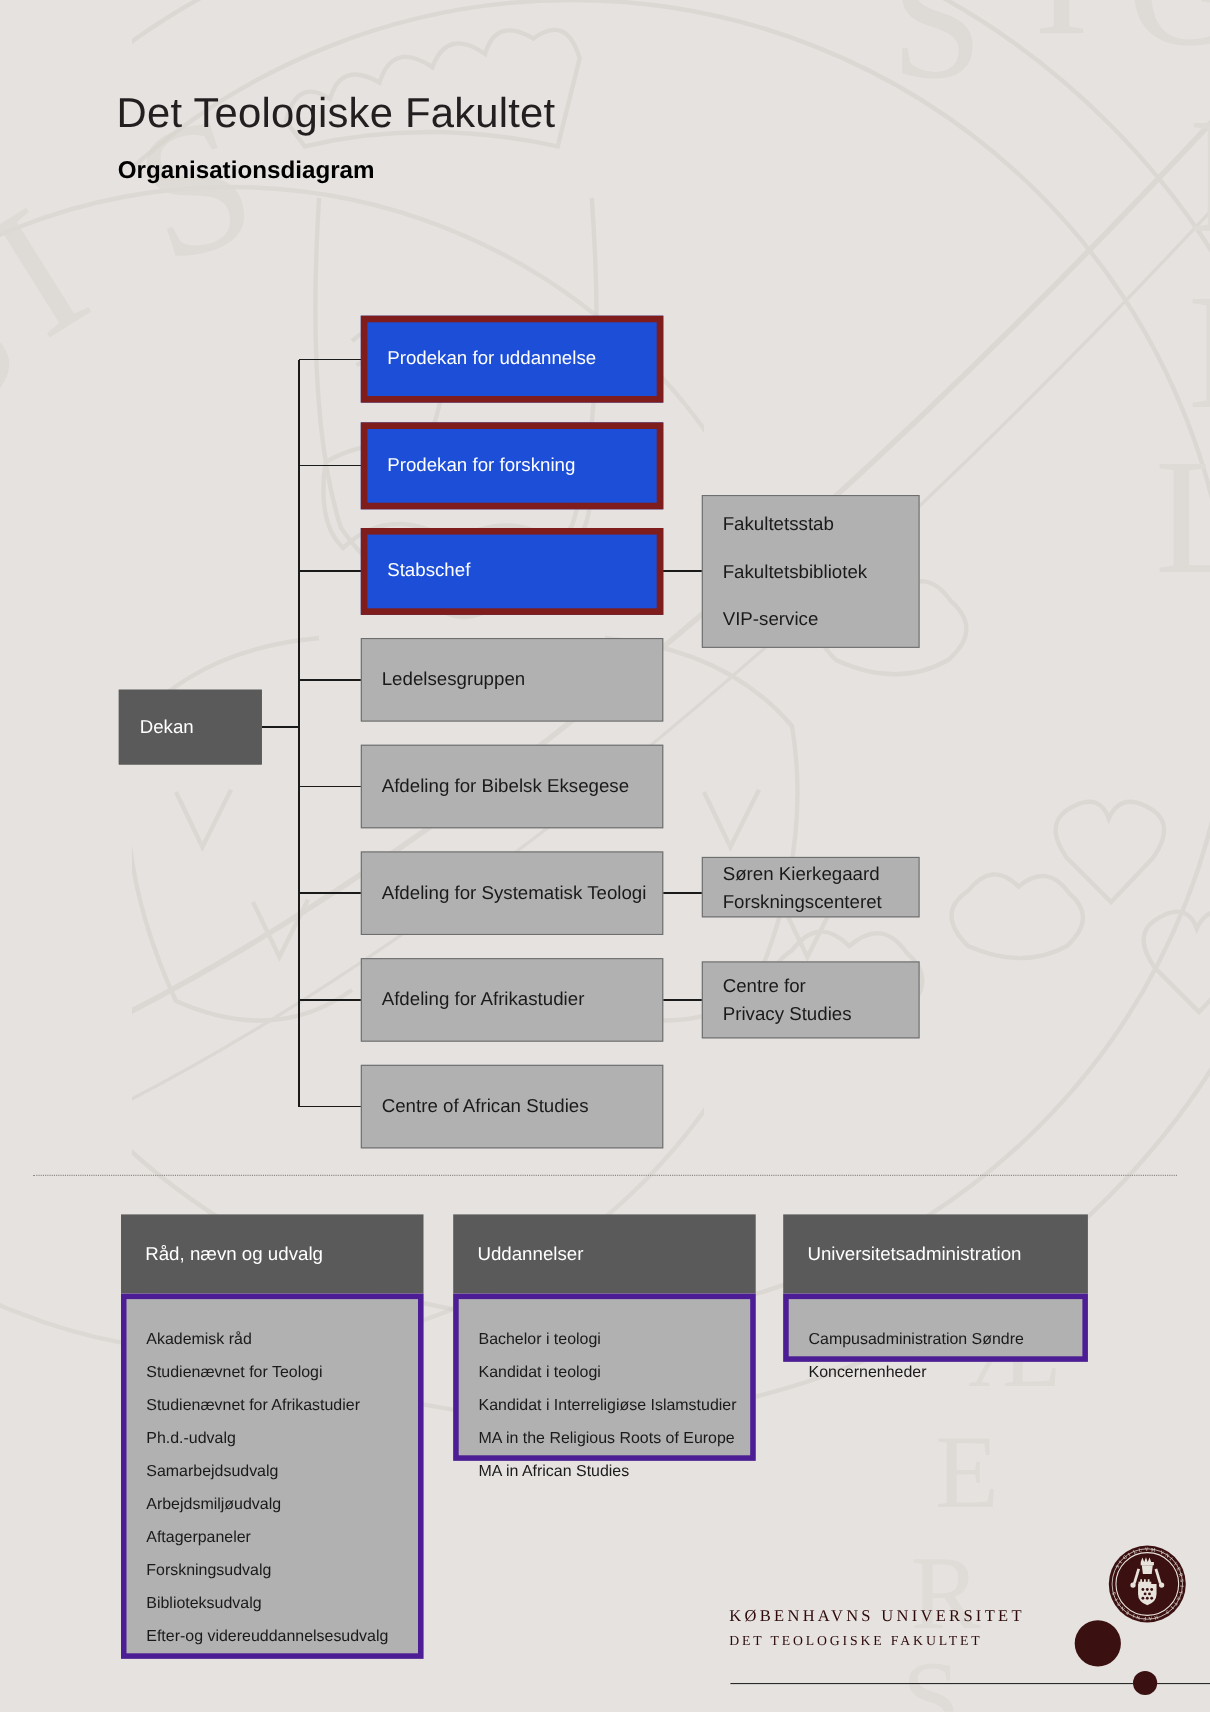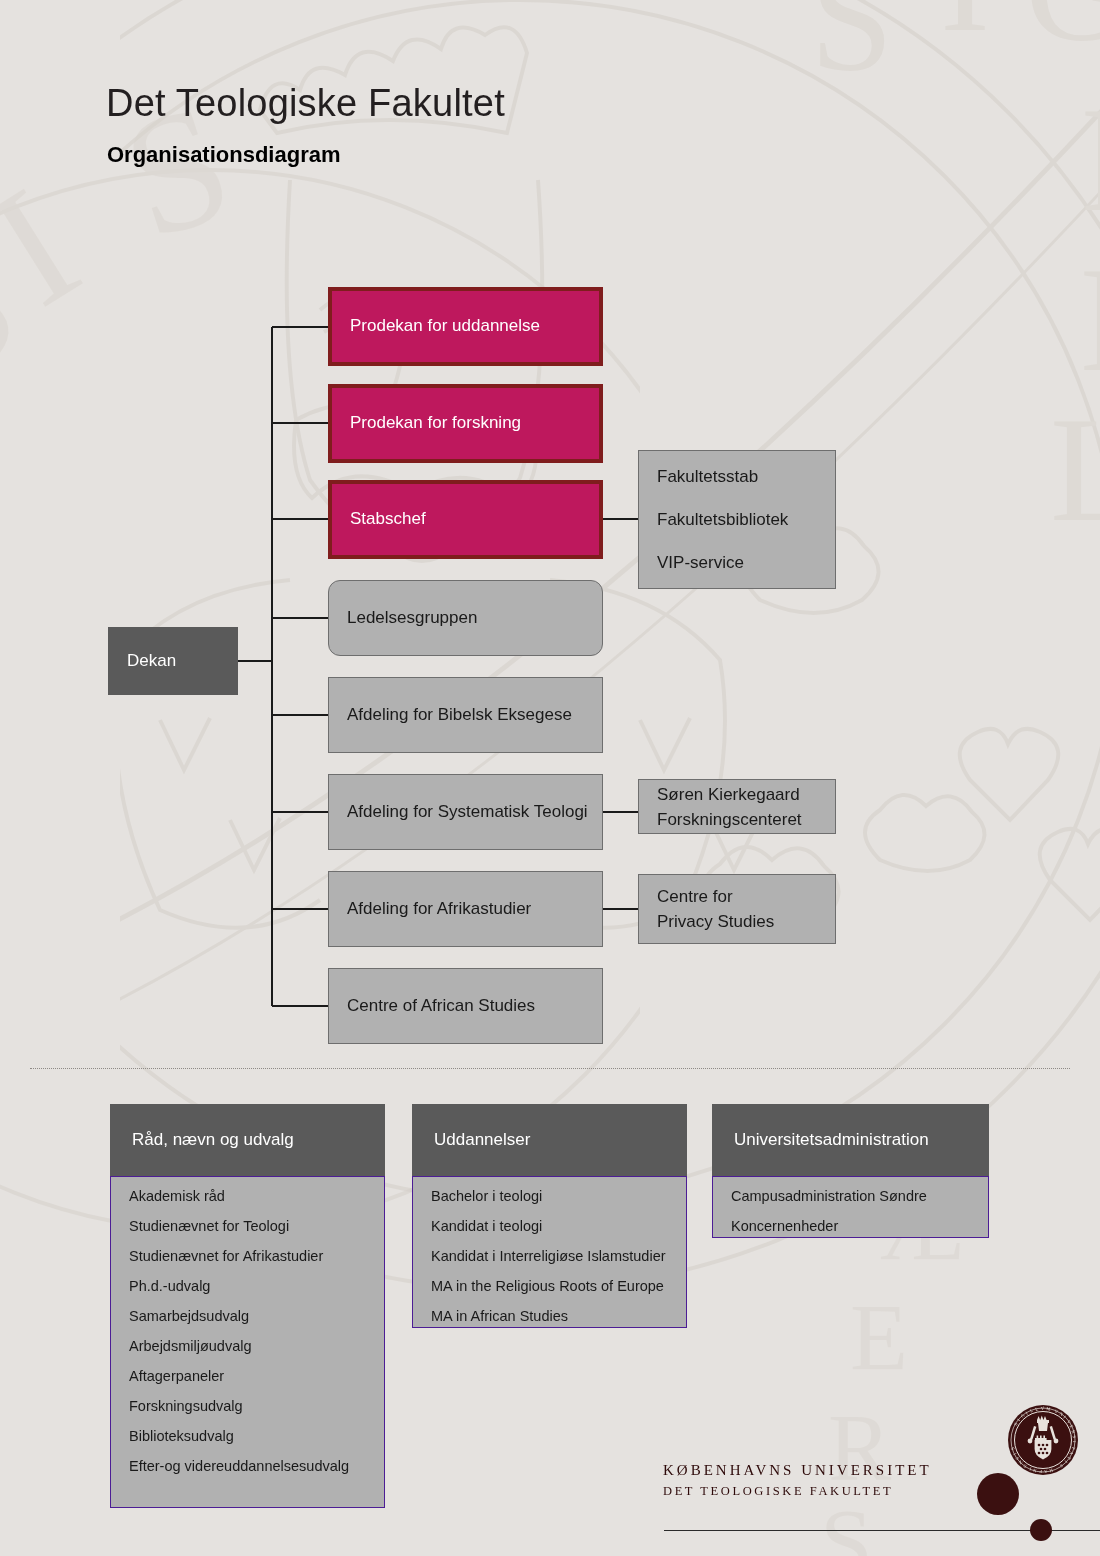--- a/index.html
+++ b/index.html
@@ -50,21 +50,21 @@
     align-items:center;
     z-index:3;
   }
   .node .lbl{
     padding-left:18px;
     padding-right:10px;
     font-size:17px;
     line-height:1.35;
     white-space:pre-line;
   }
-  .n-teal{background:#be185d;border:4px solid #7f1d1d;align-items:center;}
+  .n-teal{background:#1d4ed8;border:6px solid #7f1d1d;align-items:center;}
   .n-teal .lbl{color:#ffffff;}
   .n-gray{background:#b1b1b1;border:1px solid #6e6e6e;}
   .n-gray .lbl{color:#1a1a1a;}
   .n-dark{background:#5a5a5a;border:1px solid #5a5a5a;}
   .n-dark .lbl{color:#ffffff;}
 
   .multi{display:block;padding-left:18px;}
   .multi .row{font-size:17px;line-height:1.0;margin:0;padding:0;}
 
   
@@ -80,23 +80,23 @@
     background:#5a5a5a;
     color:#fff;
     font-size:17px;
     display:flex;align-items:center;
     padding-left:22px;
     box-sizing:border-box;
     height:72px;
   }
   .panel-body{
     background:#b1b1b1;
-    border:1px solid #4c1d95;
+    border:5px solid #4c1d95;
     box-sizing:border-box;
-    padding:4px 18px 14px 18px;
+    padding:22px 18px 14px 18px;
   }
   .panel-body .li{
     font-size:14.5px;
     line-height:30px;
     color:#1a1a1a;
     white-space:nowrap;
   }
 
   
   .ku-wordmark{
@@ -241,21 +241,21 @@
     </div>
 
     <div class="node n-teal" style="left:328px;top:480px;width:275px;height:79px;">
       <span class="lbl">Stabschef</span>
     </div>
 
     <div class="node n-teal" style="left:328px;top:384px;width:275px;height:79px;">
       <span class="lbl">Prodekan for forskning</span>
     </div>
 
-    <div class="node n-gray" style="left:328px;top:580px;width:275px;height:76px;border-radius:12px;">
+    <div class="node n-gray" style="left:328px;top:580px;width:275px;height:76px;">
       <span class="lbl">Ledelsesgruppen</span>
     </div>
 
     <div class="node n-gray" style="left:328px;top:677px;width:275px;height:76px;">
       <span class="lbl">Afdeling for Bibelsk Eksegese</span>
     </div>
 
     <div class="node n-gray" style="left:328px;top:774px;width:275px;height:76px;">
       <span class="lbl">Afdeling for Systematisk Teologi</span>
     </div>

